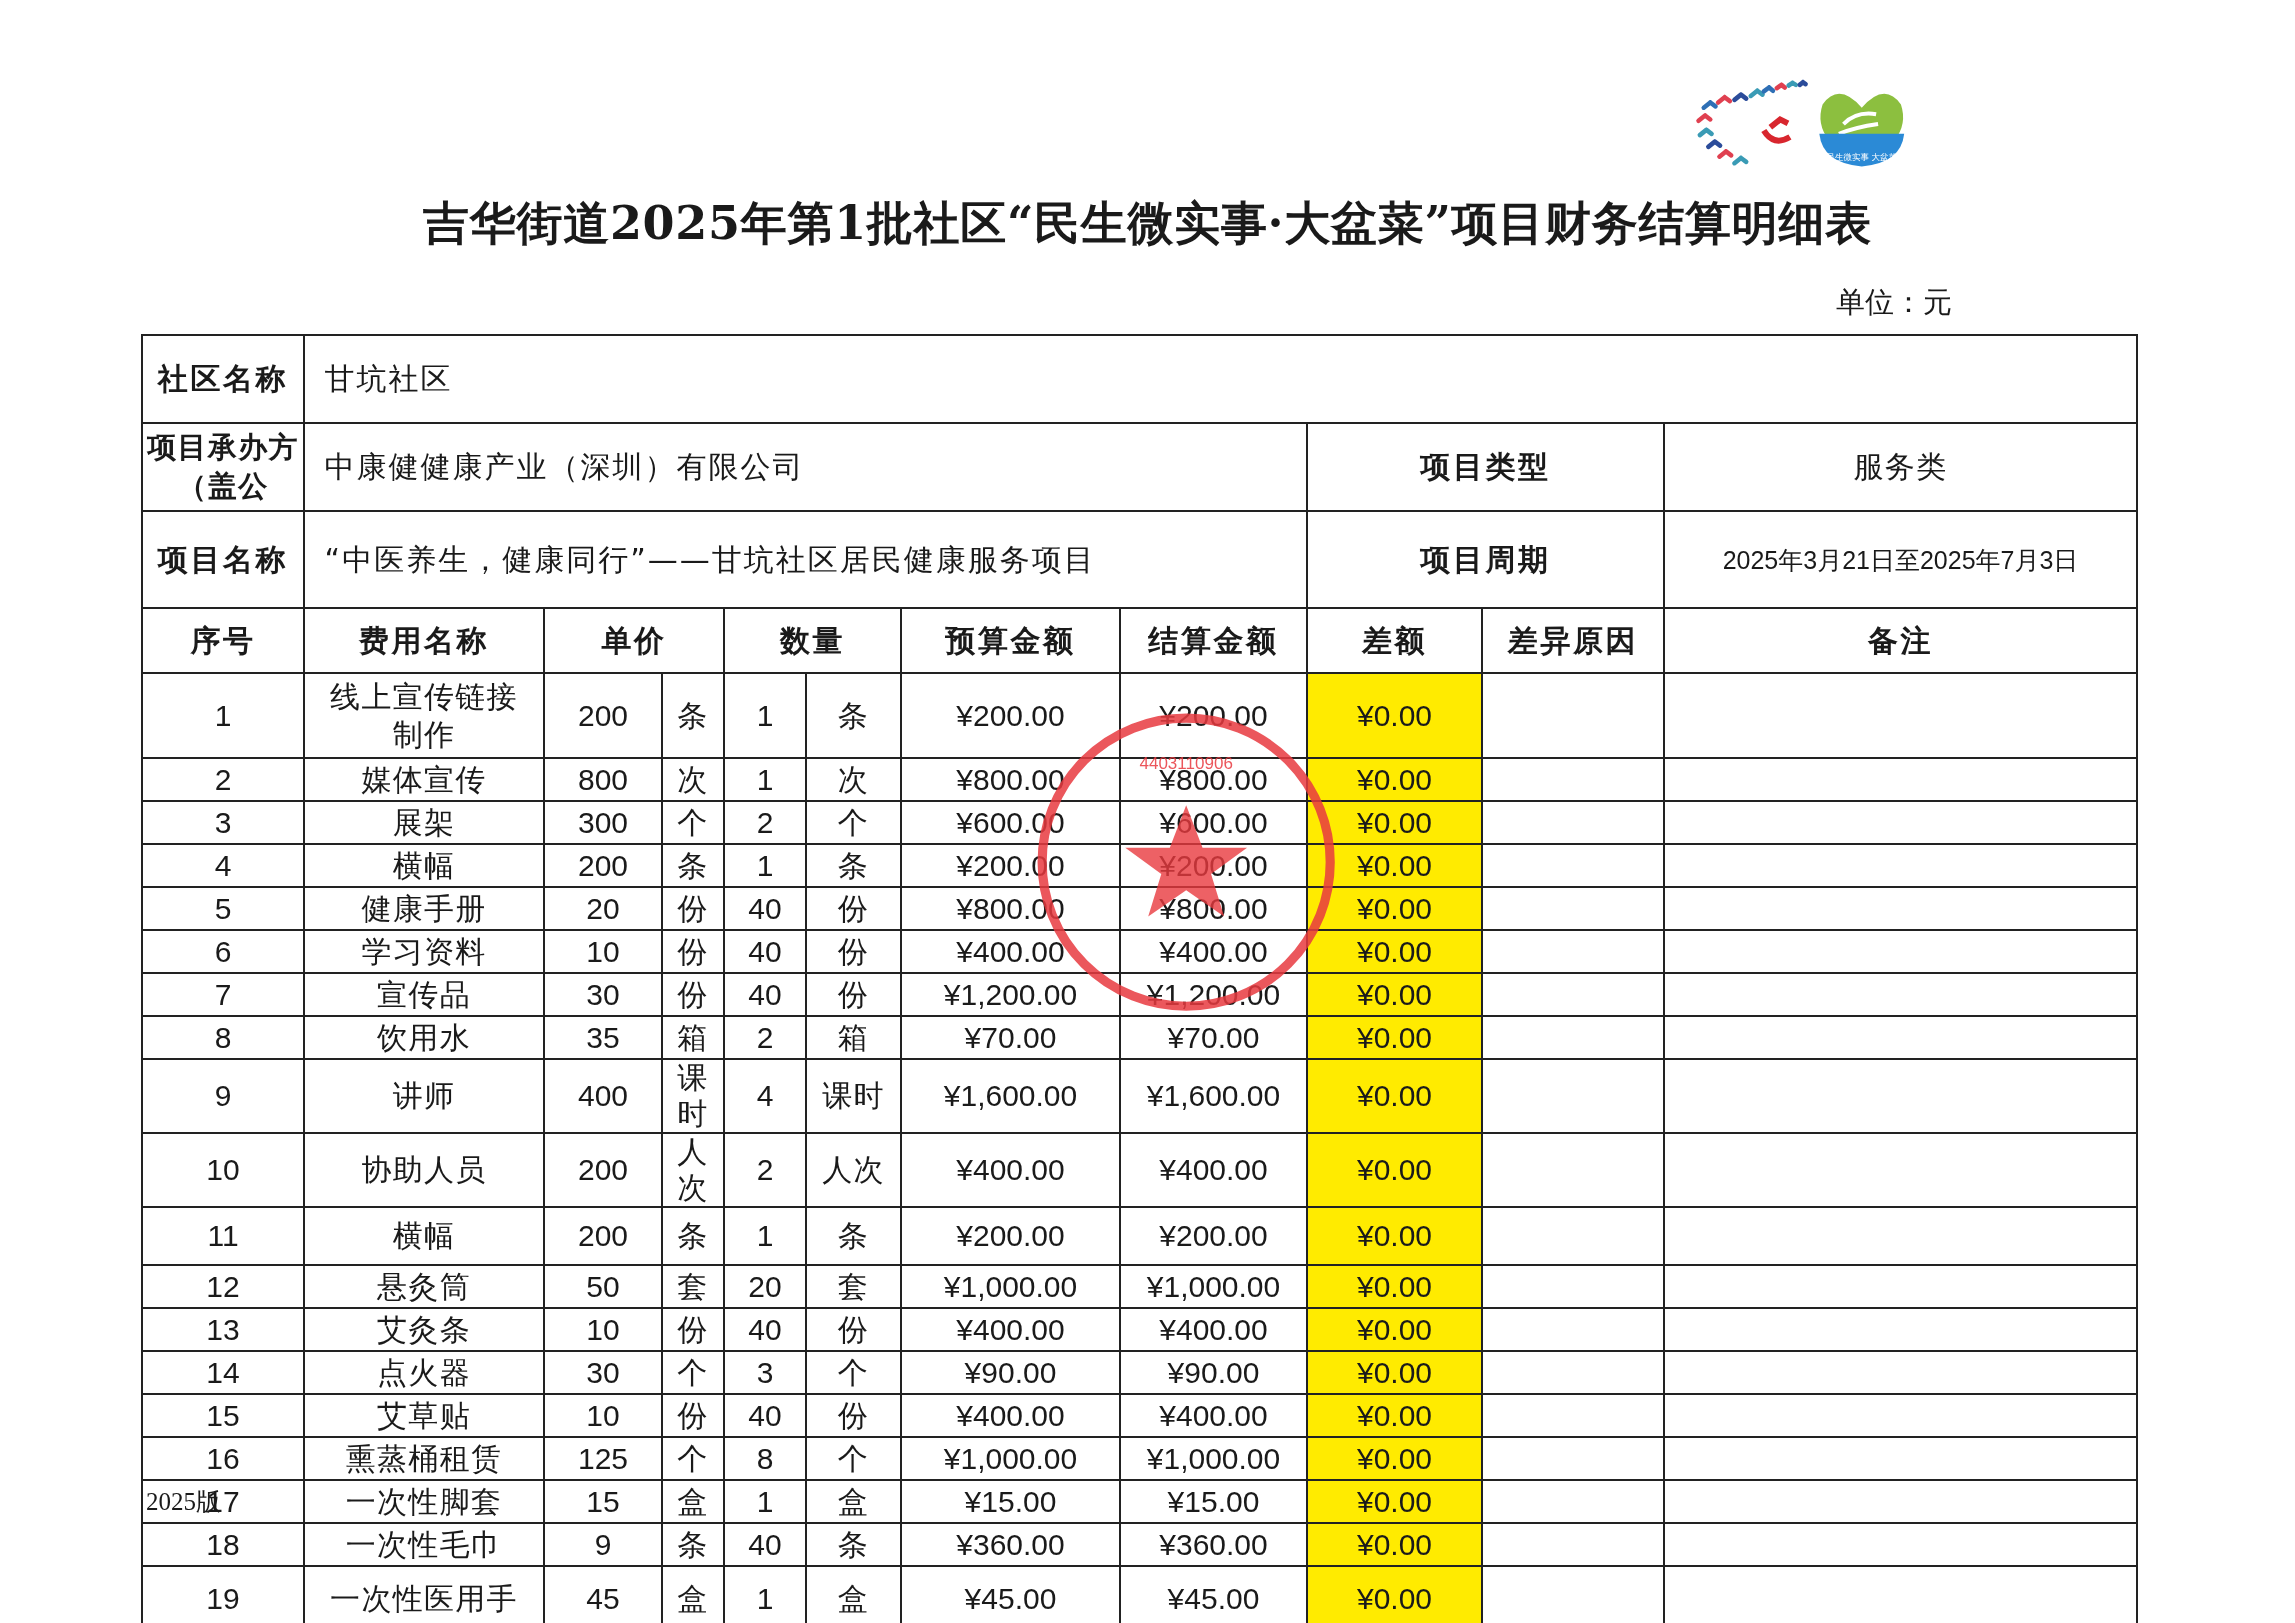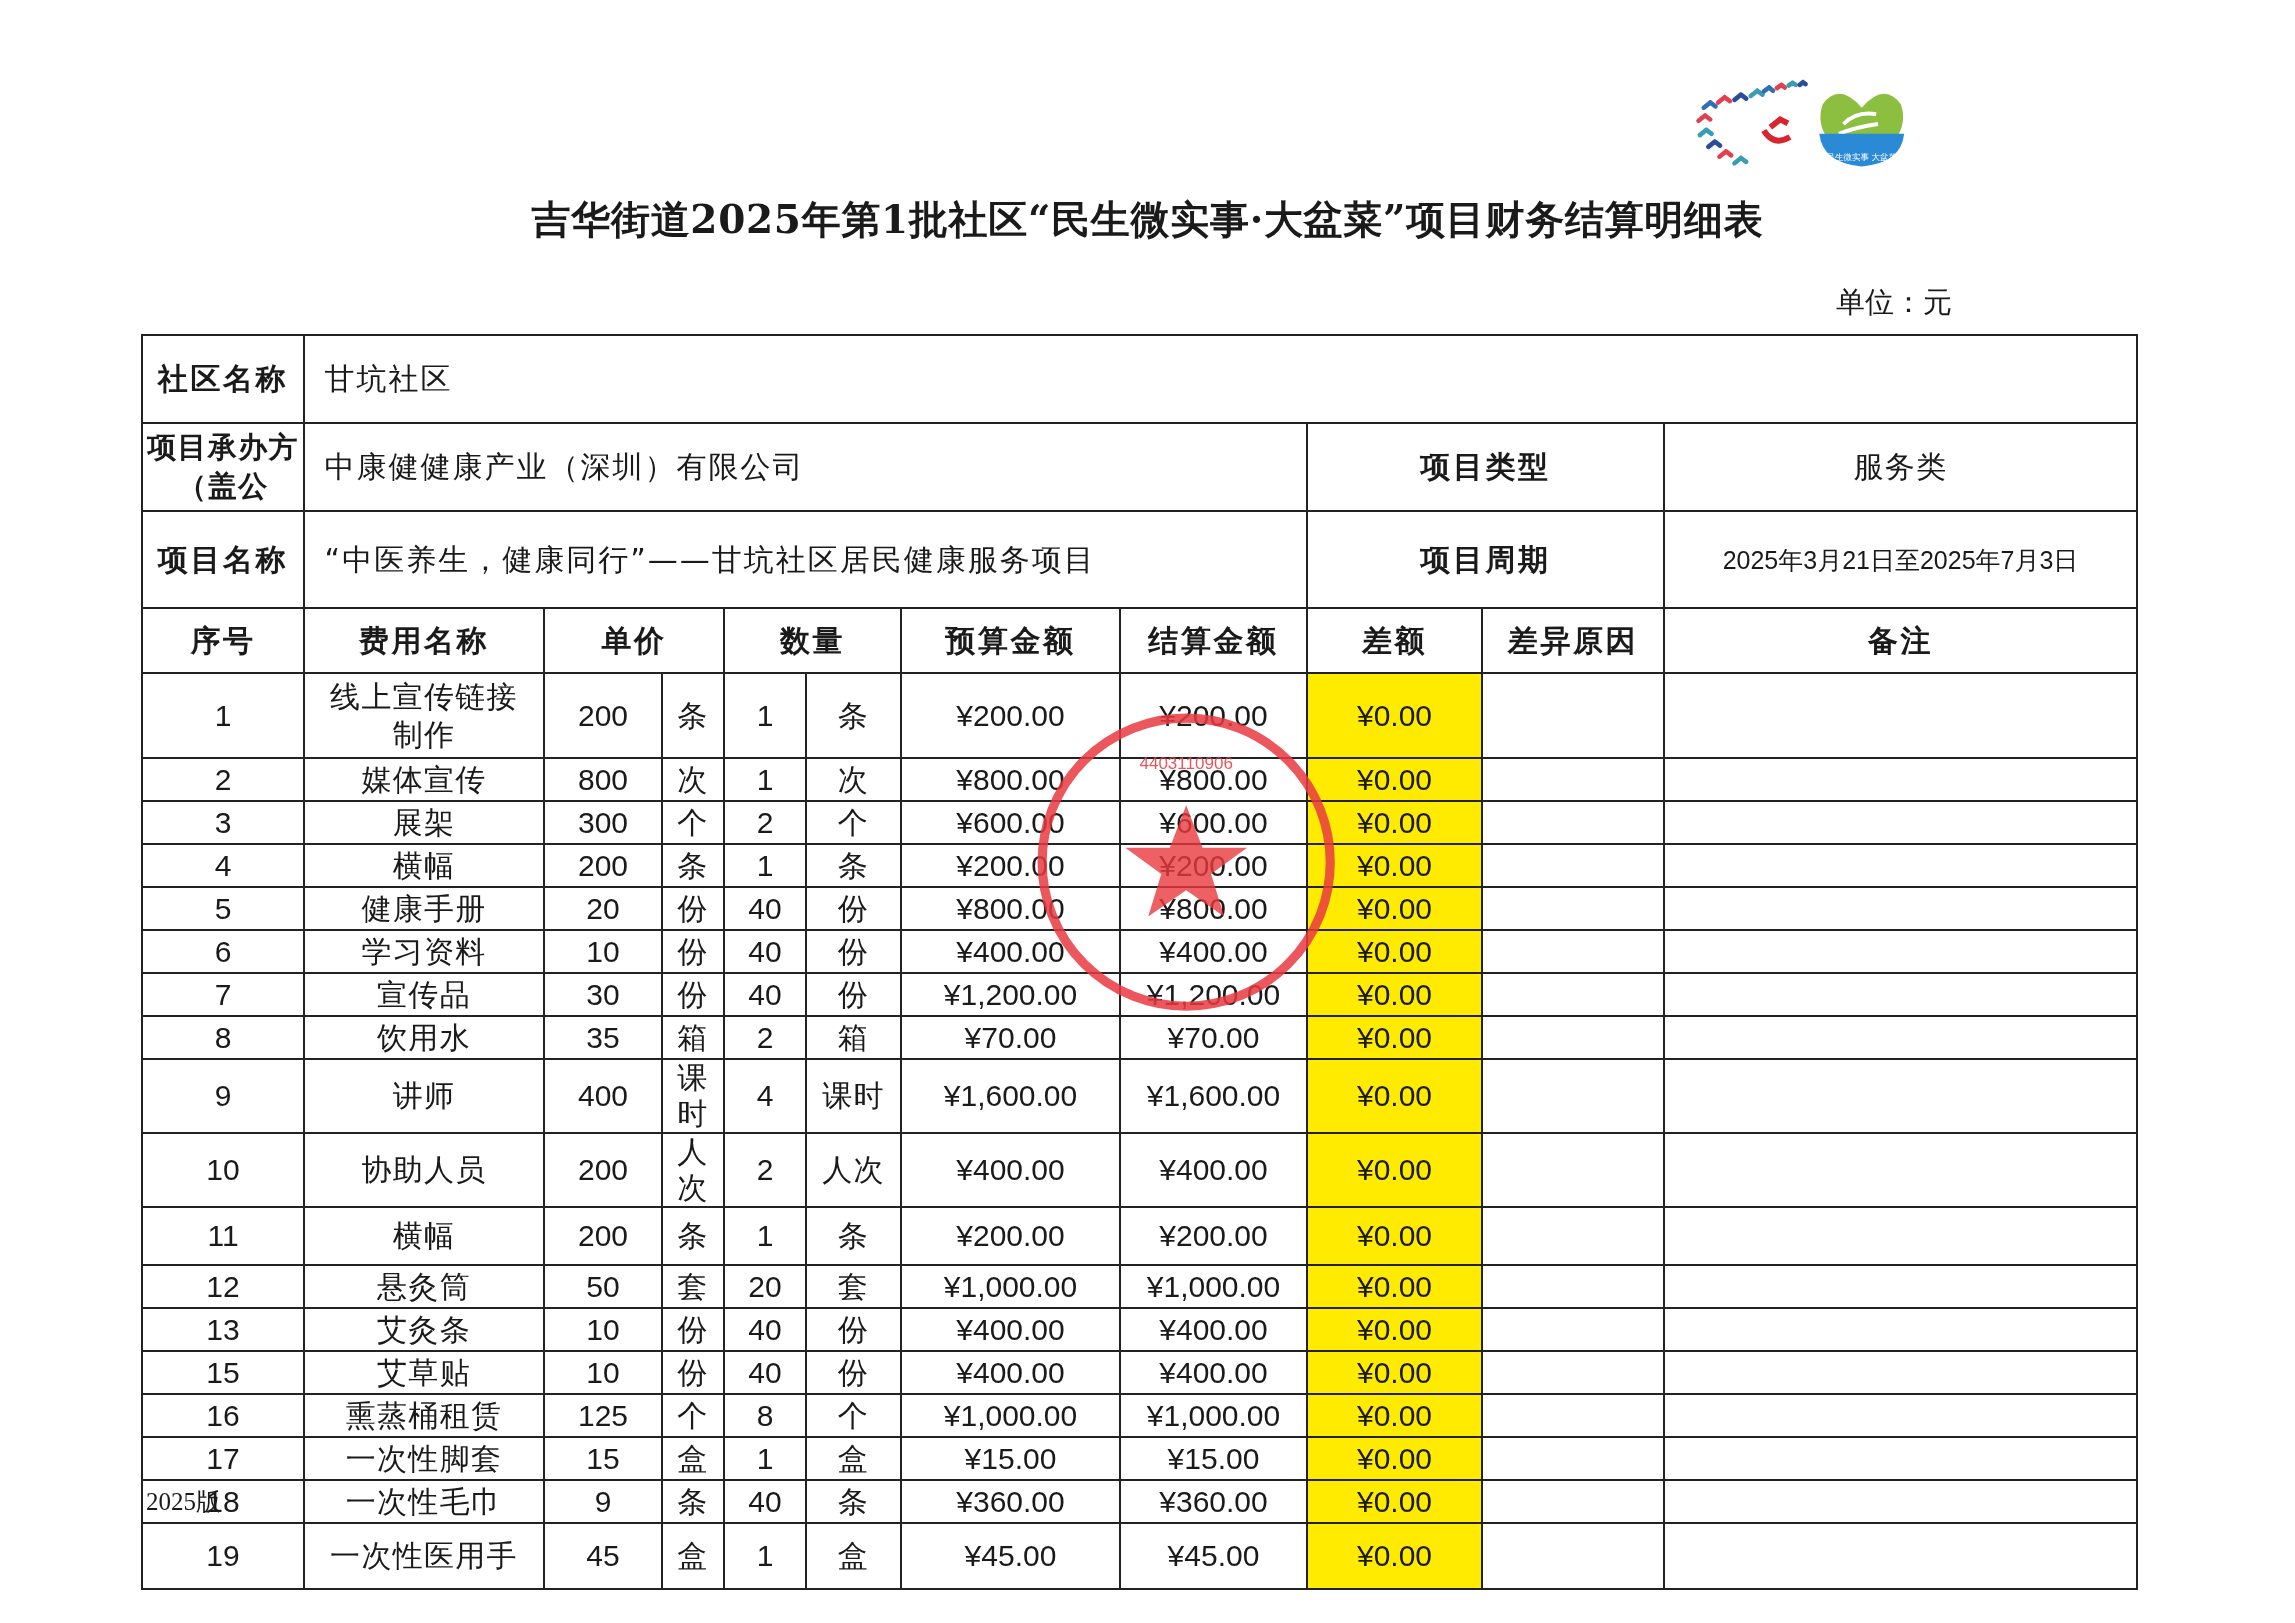--- a/index.html
+++ b/index.html
@@ -1,20 +1,20 @@
 <!DOCTYPE html>
 <html style="font-size:10.5px"><head>
 <meta charset="utf-8">
 <style>
   html, body { margin:0; padding:0; }
   body { width:2295px; height:1623px; background:#ffffff; position:relative; overflow:hidden;
          font-family:"DejaVu Sans", sans-serif; color:#1a1a1a; }
   .logos { position:absolute; left:1672px; top:62px; width:262px; height:111px; }
   .title { position:absolute; left:0; width:2295px; top:193px; text-align:center;
-           font-size:39px; font-weight:bold; font-family:"DejaVu Serif", serif; letter-spacing:0.7px; }
+           font-size:46px; font-weight:bold; font-family:"DejaVu Serif", serif; letter-spacing:0.7px; }
   .unit { position:absolute; left:1836px; top:283px; font-size:29px; font-family:"DejaVu Serif", serif; }
   table.sheet { position:absolute; left:141px; top:334px; border-collapse:collapse; table-layout:fixed; }
   table.sheet td { border:2.6px solid #222; padding:0; text-align:center; vertical-align:middle;
                    font-size:30px; line-height:1.2; overflow:hidden; }
   .lbl { font-family:"DejaVu Serif", serif; font-weight:bold; letter-spacing:2.6px; }
   .val-left { text-align:left !important; padding-left:19.6px !important; letter-spacing:2px; }
   .hdr { font-family:"DejaVu Serif", serif; font-weight:bold; letter-spacing:2.6px; }
   .num { font-family:"Liberation Sans", sans-serif; font-size:31px; }
   .cjk { letter-spacing:1.3px; }
   .diff { background:#ffeb00; }
@@ -260,20 +260,33 @@
         <td class="cjk">份</td>
         <td class="num">40</td>
         <td class="cjk">份</td>
         <td class="num">¥400.00</td>
         <td class="num">¥400.00</td>
         <td class="num diff">¥0.00</td>
         <td></td>
         <td></td>
       </tr>
       <tr style="height: 43px;">
+        <td class="num">14</td>
+        <td class="cjk">点火器</td>
+        <td class="num">30</td>
+        <td class="cjk">个</td>
+        <td class="num">3</td>
+        <td class="cjk">个</td>
+        <td class="num">¥90.00</td>
+        <td class="num">¥90.00</td>
+        <td class="num diff">¥0.00</td>
+        <td></td>
+        <td></td>
+      </tr>
+      <tr style="height: 43px;">
         <td class="num">15</td>
         <td class="cjk">艾草贴</td>
         <td class="num">10</td>
         <td class="cjk">份</td>
         <td class="num">40</td>
         <td class="cjk">份</td>
         <td class="num">¥400.00</td>
         <td class="num">¥400.00</td>
         <td class="num diff">¥0.00</td>
         <td></td>

